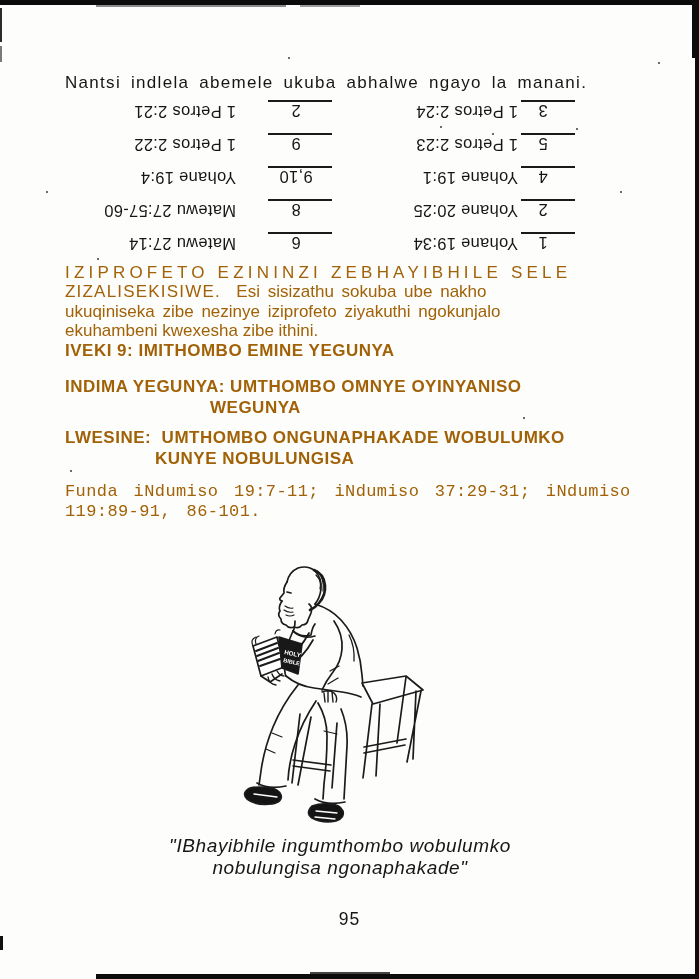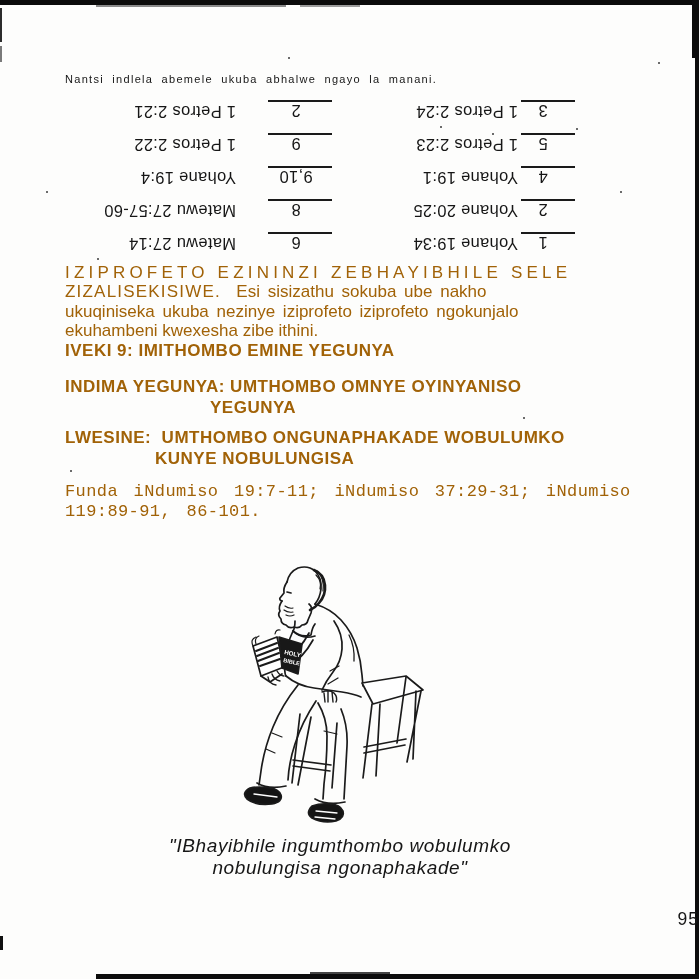--- a/index.html
+++ b/index.html
@@ -15,21 +15,21 @@
   .edge-right{position:absolute;right:0;top:0;width:4px;height:979px;background:#0d0d0d;}
   .edge-right-thick{position:absolute;right:0;top:0;width:7px;height:58px;background:#0d0d0d;}
   .edge-bottom{position:absolute;left:96px;bottom:0;width:603px;height:5px;background:#0c0c0c;}
   .edge-bottom-dash{position:absolute;left:310px;bottom:5px;width:80px;height:2px;background:#444;}
   .edge-left-mark1{position:absolute;left:0;top:8px;width:2px;height:34px;background:#2c2c2c;}
   .edge-left-mark2{position:absolute;left:0;top:46px;width:2px;height:16px;background:#7a7a7a;}
   .edge-left-mark3{position:absolute;left:0;top:936px;width:3px;height:14px;background:#101010;}
   .speck{position:absolute;width:2px;height:2px;background:#6b6b6b;}
 
   
-  .intro{position:absolute;left:65px;top:73px;font-size:11px;letter-spacing:1.3px;word-spacing:4px;white-space:nowrap;}
+  .intro{position:absolute;left:65px;top:73px;font-size:17px;letter-spacing:1.3px;word-spacing:4px;white-space:nowrap;}
 
   
   .ak{position:absolute;left:60px;top:100px;width:640px;height:165px;transform:rotate(180deg);}
   .ak-row{height:33px;display:flex;align-items:flex-end;font-size:16.5px;letter-spacing:0.3px;}
   .ak-num1{box-sizing:border-box;display:inline-block;width:54px;margin-left:125px;border-bottom:2px solid #1a1a1a;text-align:center;line-height:1.05;padding-left:10px;}
   .ak-ref1{display:inline-block;width:138px;margin-left:3px;padding-bottom:2px;white-space:nowrap;}
   .ak-num2{box-sizing:border-box;display:inline-block;width:64px;margin-left:48px;border-bottom:2px solid #1a1a1a;text-align:center;line-height:1.05;padding-left:8px;}
   .ak-ref2{display:inline-block;margin-left:32px;padding-bottom:2px;white-space:nowrap;}
 
   
@@ -45,21 +45,21 @@
   .q-line{font-size:17px;line-height:19.3px;white-space:pre;}
   .q-caps{letter-spacing:4.4px;}
   .q-caps2{letter-spacing:1px;}
 
   
   .illu{position:absolute;left:200px;top:561px;width:300px;height:272px;}
 
   
   .caption{position:absolute;left:10px;top:835px;width:660px;text-align:center;
            font-style:italic;font-size:19px;letter-spacing:0.6px;line-height:22px;}
-  .pageno{position:absolute;left:0;top:909px;width:699px;text-align:right;font-size:17.5px;letter-spacing:1px;}
+  .pageno{position:absolute;left:0;top:909px;width:699px;text-align:center;font-size:17.5px;letter-spacing:1px;}
 </style>
 </head>
 <body>
 
 <div class="page">
 
   <div class="edge-top"></div>
   <div class="edge-top-smudge"></div>
   <div class="edge-top-smudge2"></div>
   <div class="edge-right"></div>
@@ -111,29 +111,29 @@
       <span class="ak-num1">3</span>
       <span class="ak-ref1">1 Petros 2:24</span>
       <span class="ak-num2">2</span>
       <span class="ak-ref2">1 Petros 2:21</span>
     </div>
   </div>
 
   <div class="blk" style="top:263px;width:580px">
     <div class="p-line caps-wide">IZIPROFETO EZININZI ZEBHAYIBHILE SELE</div>
     <div class="p-line"><span class="caps-med">ZIZALISEKISIWE.</span><span class="ws">  Esi sisizathu sokuba ube nakho</span></div>
-    <div class="p-line ws">ukuqiniseka ukuba nezinye iziprofeto iziprofeto ngokunjalo</div>
+    <div class="p-line ws">ukuqiniseka zibe nezinye iziprofeto ziyakuthi ngokunjalo</div>
     <div class="p-line">ekuhambeni kwexesha zibe ithini.</div>
   </div>
 
   <div class="blk hd" style="top:340px">IVEKI 9: IMITHOMBO EMINE YEGUNYA</div>
 
   <div class="blk" style="top:376px">
     <div class="hd">INDIMA YEGUNYA: UMTHOMBO OMNYE OYINYANISO</div>
-    <div class="hd ind-wegunya">YEGUNYA</div>
+    <div class="hd ind-wegunya">WEGUNYA</div>
   </div>
 
   <div class="blk" style="top:427px">
     <div class="hd">LWESINE:  UMTHOMBO ONGUNAPHAKADE WOBULUMKO</div>
     <div class="hd ind-kunye">KUNYE NOBULUNGISA</div>
   </div>
 
   <div class="blk" style="top:482px">
     <div class="funda-line">Funda iNdumiso 19:7-11; iNdumiso 37:29-31; iNdumiso</div>
     <div class="funda-line">119:89-91, 86-101.</div>

